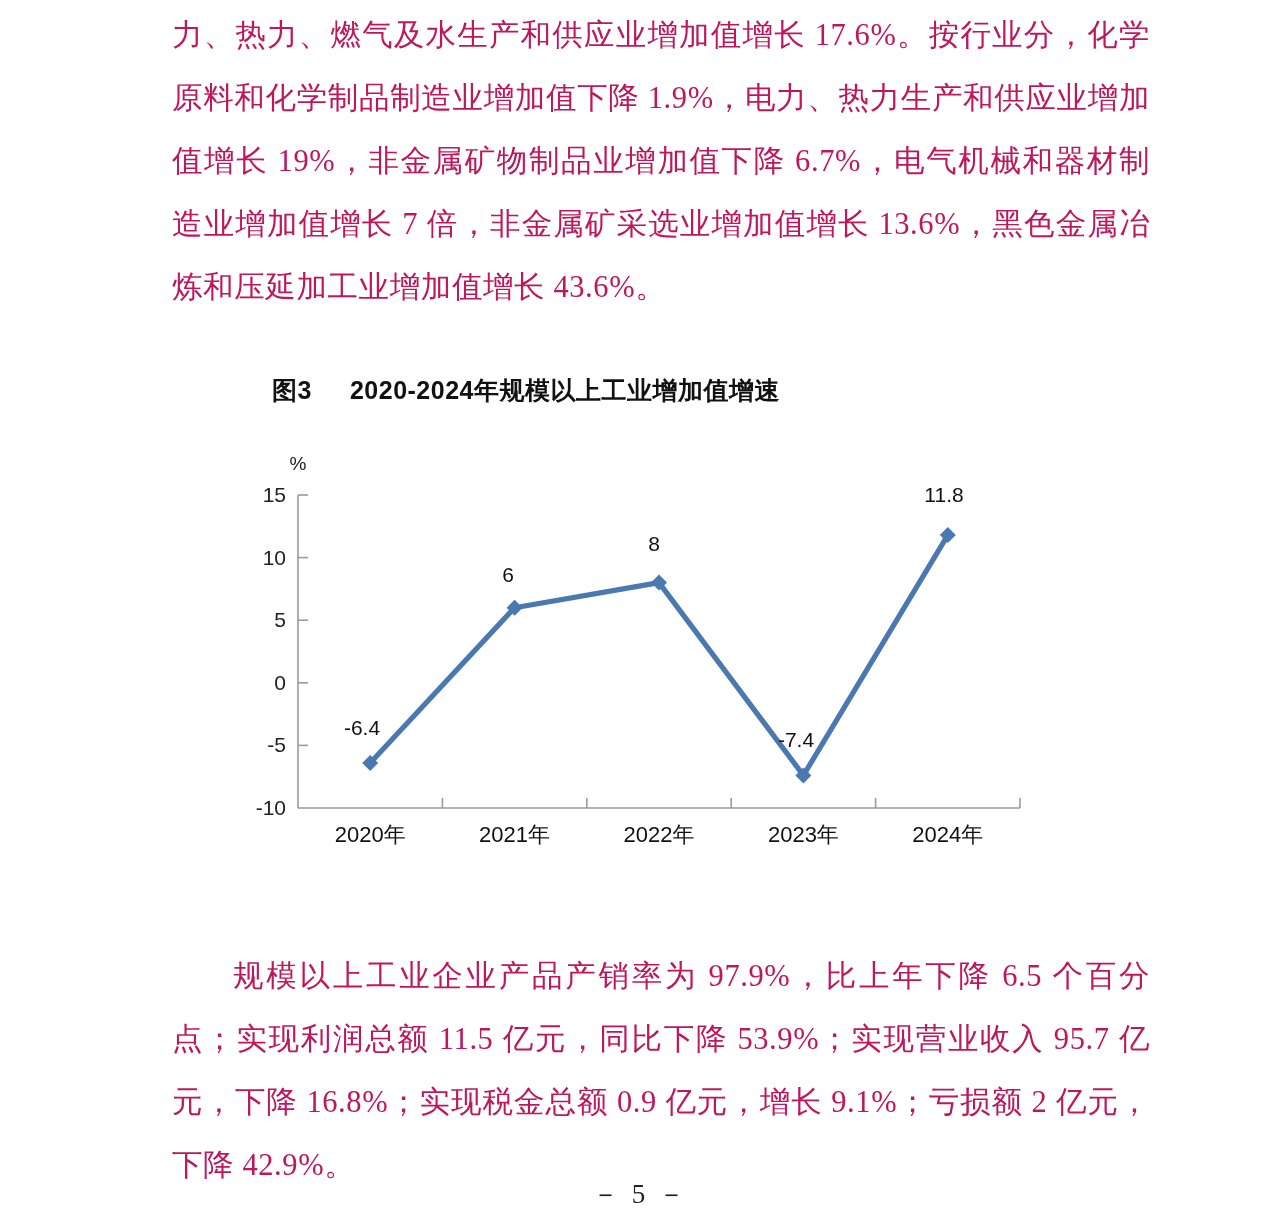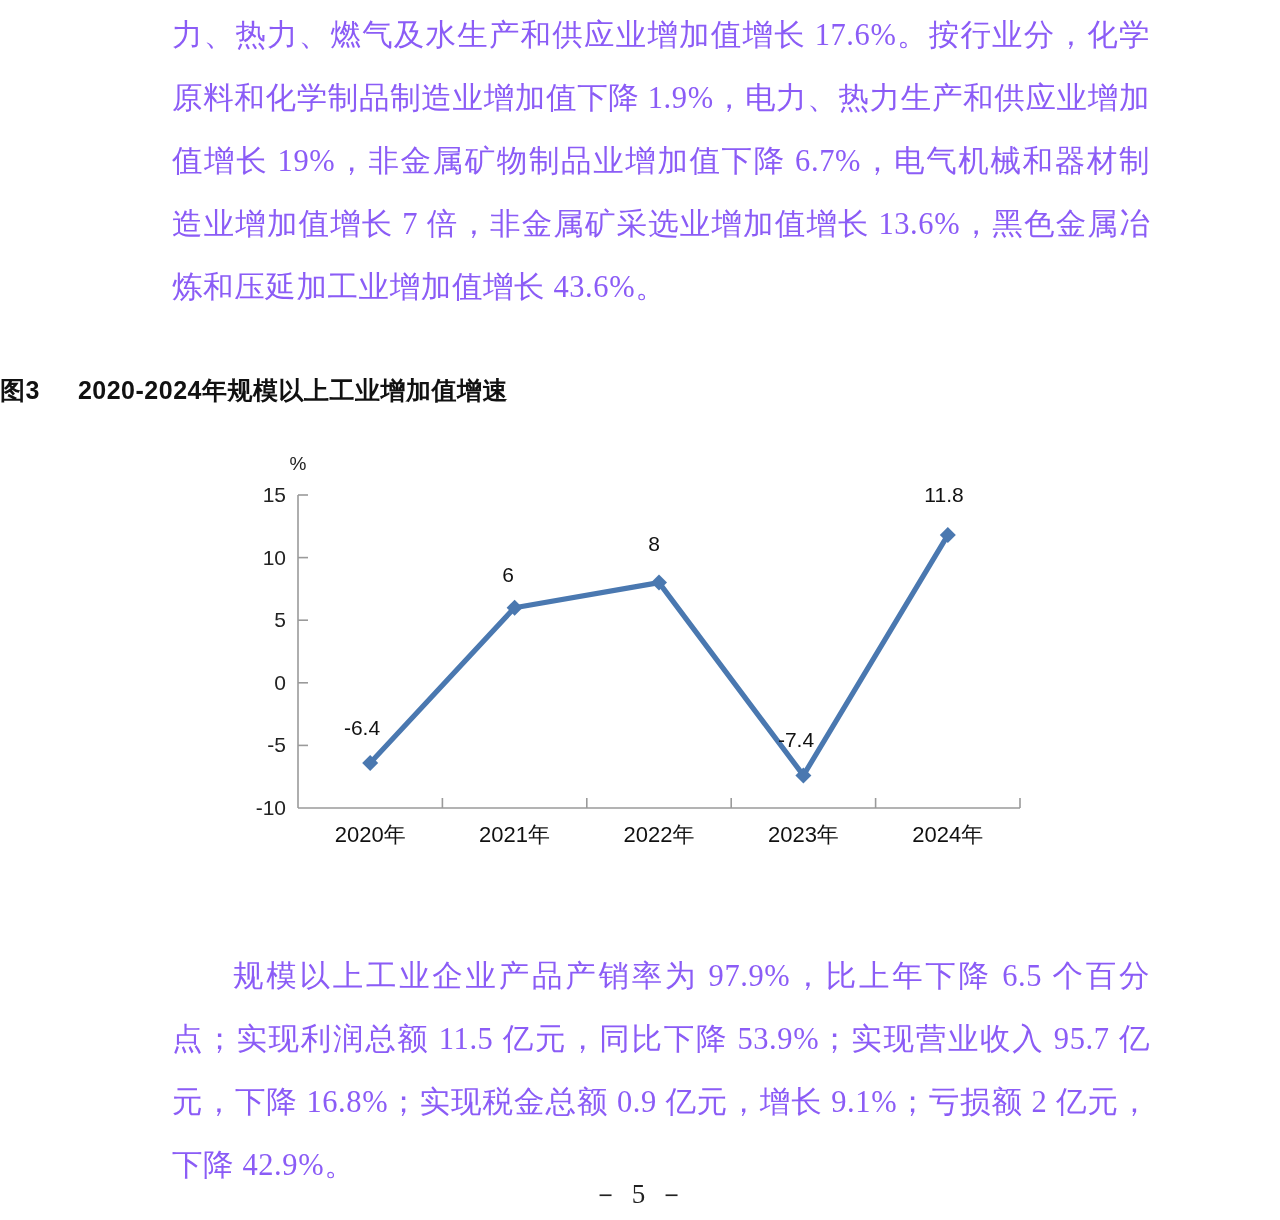--- a/index.html
+++ b/index.html
@@ -16,21 +16,21 @@
     color: #000000;
   }
 
   
   .para {
     position: absolute;
     font-family: "Liberation Serif", "DejaVu Serif", serif;
     font-size: 30.5px;
     line-height: 63px;
     letter-spacing: 0.6px;
-    color: #8b5cf6;
+    color: #be185d;
     text-align: justify;
     text-justify: inter-character;
     white-space: normal;
   }
 
   #para-top {
     left: 172px;
     top: 4px;
     width: 978px;
   }
@@ -49,20 +49,21 @@
     top: 360px;
     width: 1280px;
     height: 510px;
   }
 
   #fig-title {
     position: absolute;
     left: 0;
     top: 14px;
     width: 1052px;
+    text-align: center;
     font-family: "Liberation Sans", "DejaVu Sans", sans-serif;
     font-weight: bold;
     font-size: 25px;
     letter-spacing: 0.5px;
     color: #111111;
   }
   #fig-title .fignum { margin-right: 38px; }
 
   #chart-wrap {
     position: absolute;

